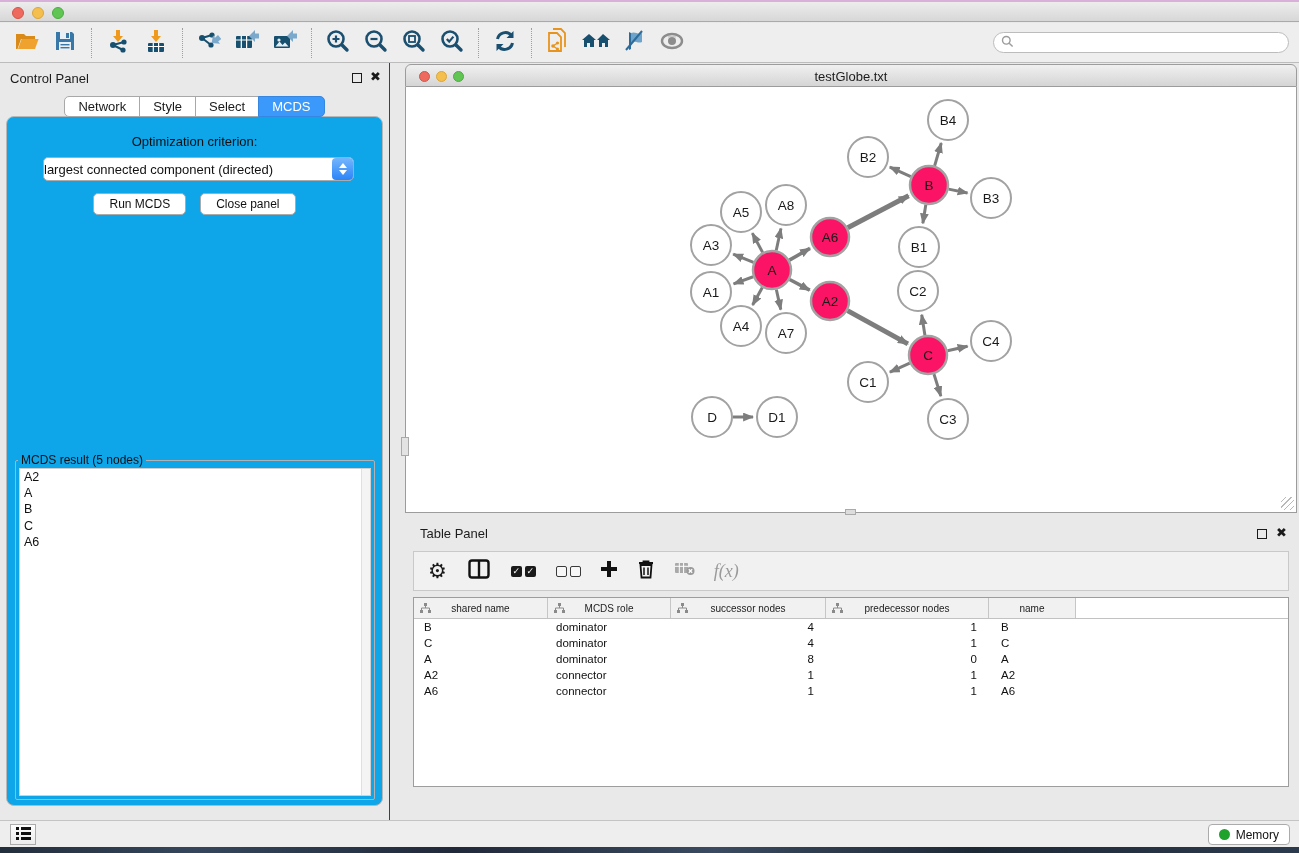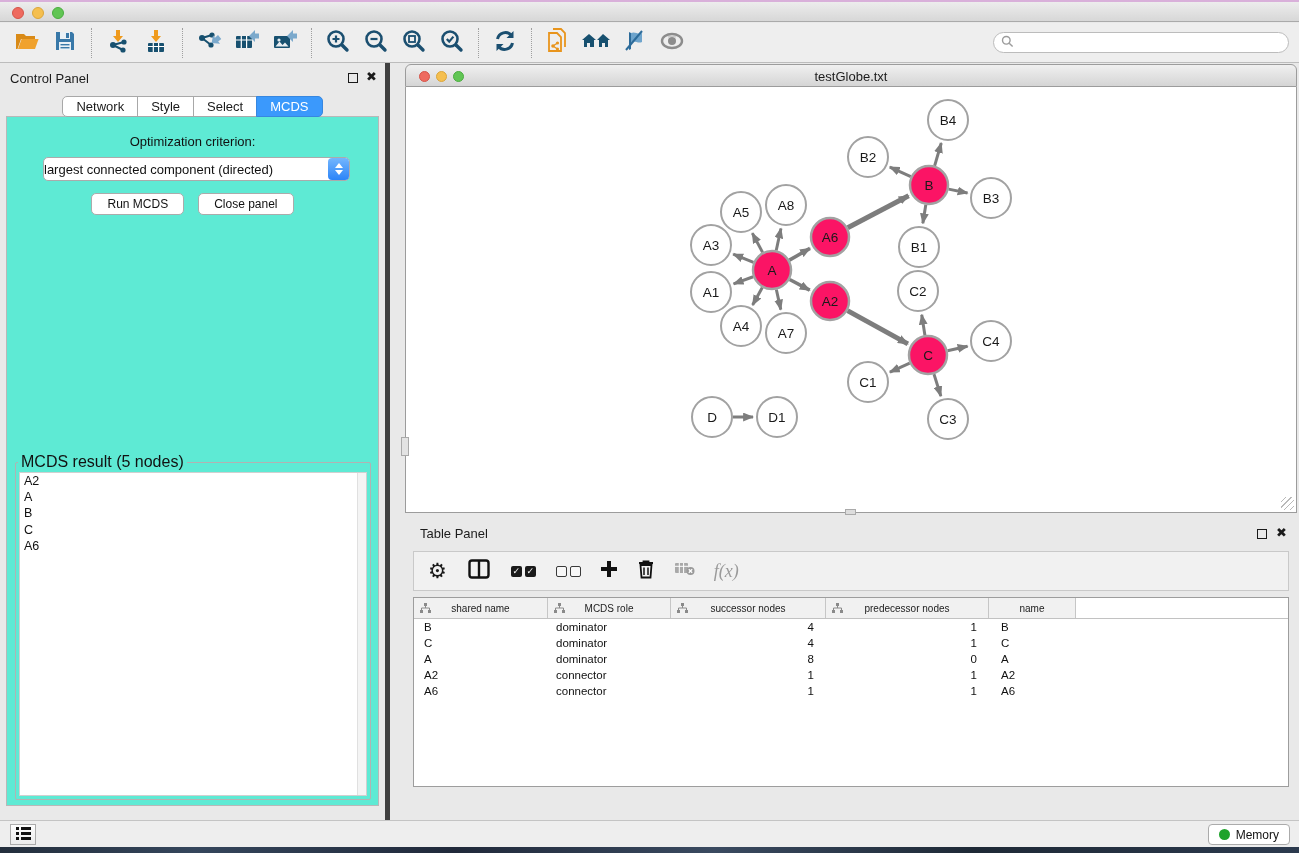--- a/index.html
+++ b/index.html
@@ -24,48 +24,48 @@
   .tsep { width:0; height:30px; border-left:1px dotted #9f9f9f; margin:0 7px; }
   .search { position:absolute; right:10px; top:9px; width:296px; height:21px; border:1px solid #bcbcbc;
     border-radius:11px; background:#fff; display:flex; align-items:center; padding-left:7px; gap:4px; }
   .search input { border:none; outline:none; flex:1; height:16px; font-size:12px; background:transparent; }
 
   
   .workspace { position:absolute; top:63px; left:0; width:1299px; height:757px; }
 
   
   .control-panel { position:absolute; left:0; top:0; width:390px; height:757px; background:#e9e9e9;
-    border-right:5px solid #404040; }
+    border-right:1px solid #404040; }
   .cp-title { position:absolute; top:8px; left:10px; font-size:13px; color:#1c1c1c; }
   .win-float { position:absolute; width:10px; height:10px; border:1.7px solid #1a1a1a; background:transparent; }
   .win-close { position:absolute; font-size:13px; font-weight:bold; color:#1a1a1a; line-height:10px; }
   .cp-float { top:10px; right:27px; } .cp-close { top:9px; right:8px; }
   .cp-tabs { position:absolute; top:33px; left:0; right:0; display:flex; justify-content:center; z-index:2; }
   .cp-tab, .tp-tab { height:21px; line-height:19px; padding:0 13px; background:#fff; border:1px solid #a8a8a8;
     font-size:13px; color:#1a1a1a; margin-left:-1px; cursor:default; }
   .cp-tab:first-child, .tp-tab:first-child { border-radius:5px 0 0 5px; margin-left:0; }
   .cp-tab:last-child, .tp-tab:last-child { border-radius:0 5px 5px 0; }
   .cp-tab.active, .tp-tab.active { background:#3b99fc; border-color:#3787e0; color:#fff; }
   .cp-body { position:absolute; left:6px; right:6px; top:53px; bottom:14px; border:1px solid #b8b8b8;
-    border-radius:0; background:#5eead4; }
+    border-radius:8px; background:#0ea5e9; }
   .opt-label { position:absolute; top:17px; left:0; right:0; text-align:center; font-size:13px; color:#111; }
   .dropdown { position:absolute; left:36px; right:28px; top:40px; height:24px; background:#fff;
     border:1px solid #ababab; border-radius:5px; display:flex; align-items:center; }
   .dropdown .dd-text { flex:1; font-size:13px; padding-left:0; color:#111; white-space:nowrap; overflow:hidden; }
   .dd-stepper { width:21px; height:22px; margin:0; border-radius:4px; margin-right:0;
     background:linear-gradient(#74b6fd,#2b84f8); display:flex; flex-direction:column; align-items:center;
     justify-content:center; gap:2px; }
   .dd-up { width:0; height:0; border-left:4px solid transparent; border-right:4px solid transparent; border-bottom:5px solid #fff; }
   .dd-down { width:0; height:0; border-left:4px solid transparent; border-right:4px solid transparent; border-top:5px solid #fff; }
   .cp-buttons { position:absolute; top:76px; left:0; right:0; display:flex; justify-content:center; gap:14px; }
   .btn { height:22px; padding:0 15px; background:#fff; border:1px solid #ababab; border-radius:5px;
     font-size:12px; color:#111; display:flex; align-items:center; cursor:default; }
   .mcds-fieldset { position:absolute; left:8px; right:7px; top:336px; bottom:5px; border:1px solid #b2b2b2;
     border-radius:2px; }
-  .mcds-fieldset legend { font-size:16px; color:#111; margin-left:2px; padding:0 3px; }
+  .mcds-fieldset legend { font-size:12px; color:#111; margin-left:2px; padding:0 3px; }
   .mcds-list { position:absolute; left:3px; right:3px; top:1px; bottom:3px; background:#fff;
     border:1px solid #d0d0d0; overflow:hidden; }
   .mcds-scroll { position:absolute; top:0; bottom:0; right:0; width:9px; background:#f4f4f4; border-left:1px solid #e0e0e0; }
   .mcds-item { font-size:12.5px; color:#111; line-height:16.2px; padding-left:4px; }
 
   
   .right-pane { position:absolute; left:390px; top:0; width:909px; height:757px; background:#e9e9e9; }
 
   
   .net-window { position:absolute; left:15px; top:1px; width:892px; height:449px; }

